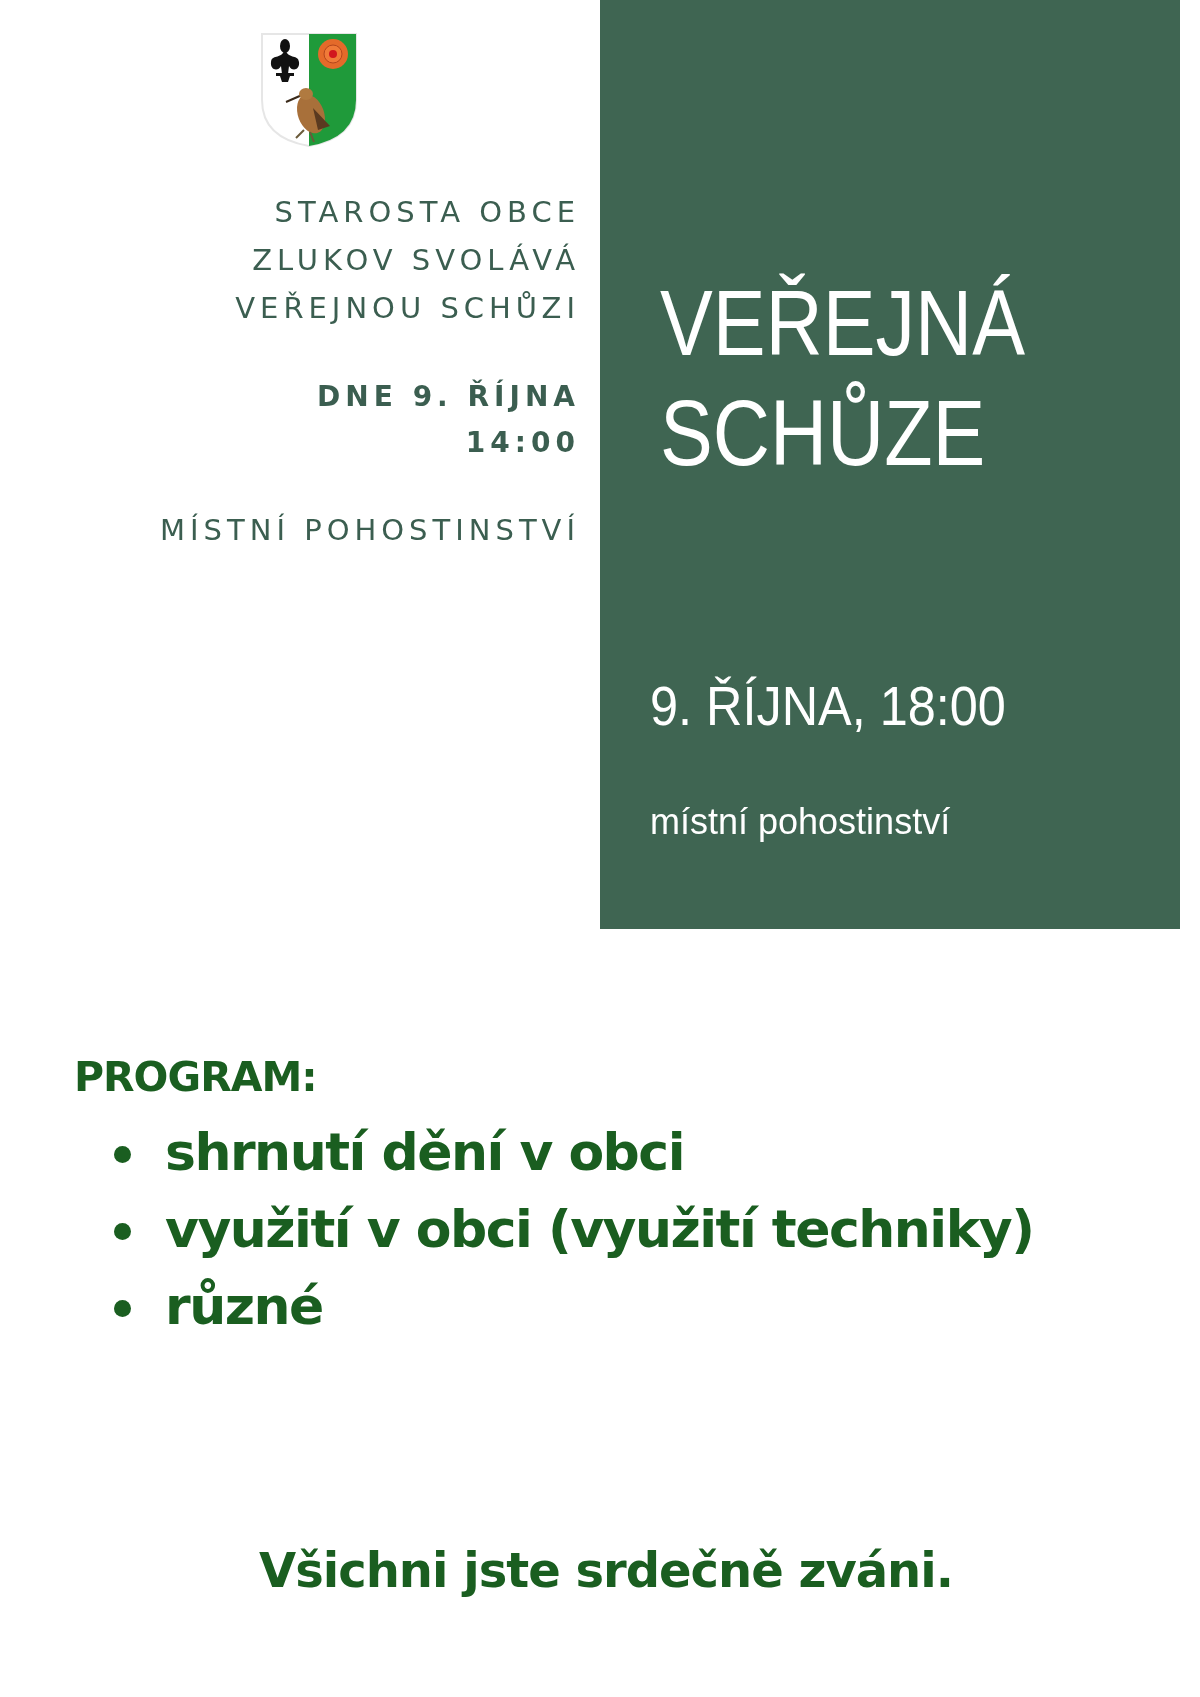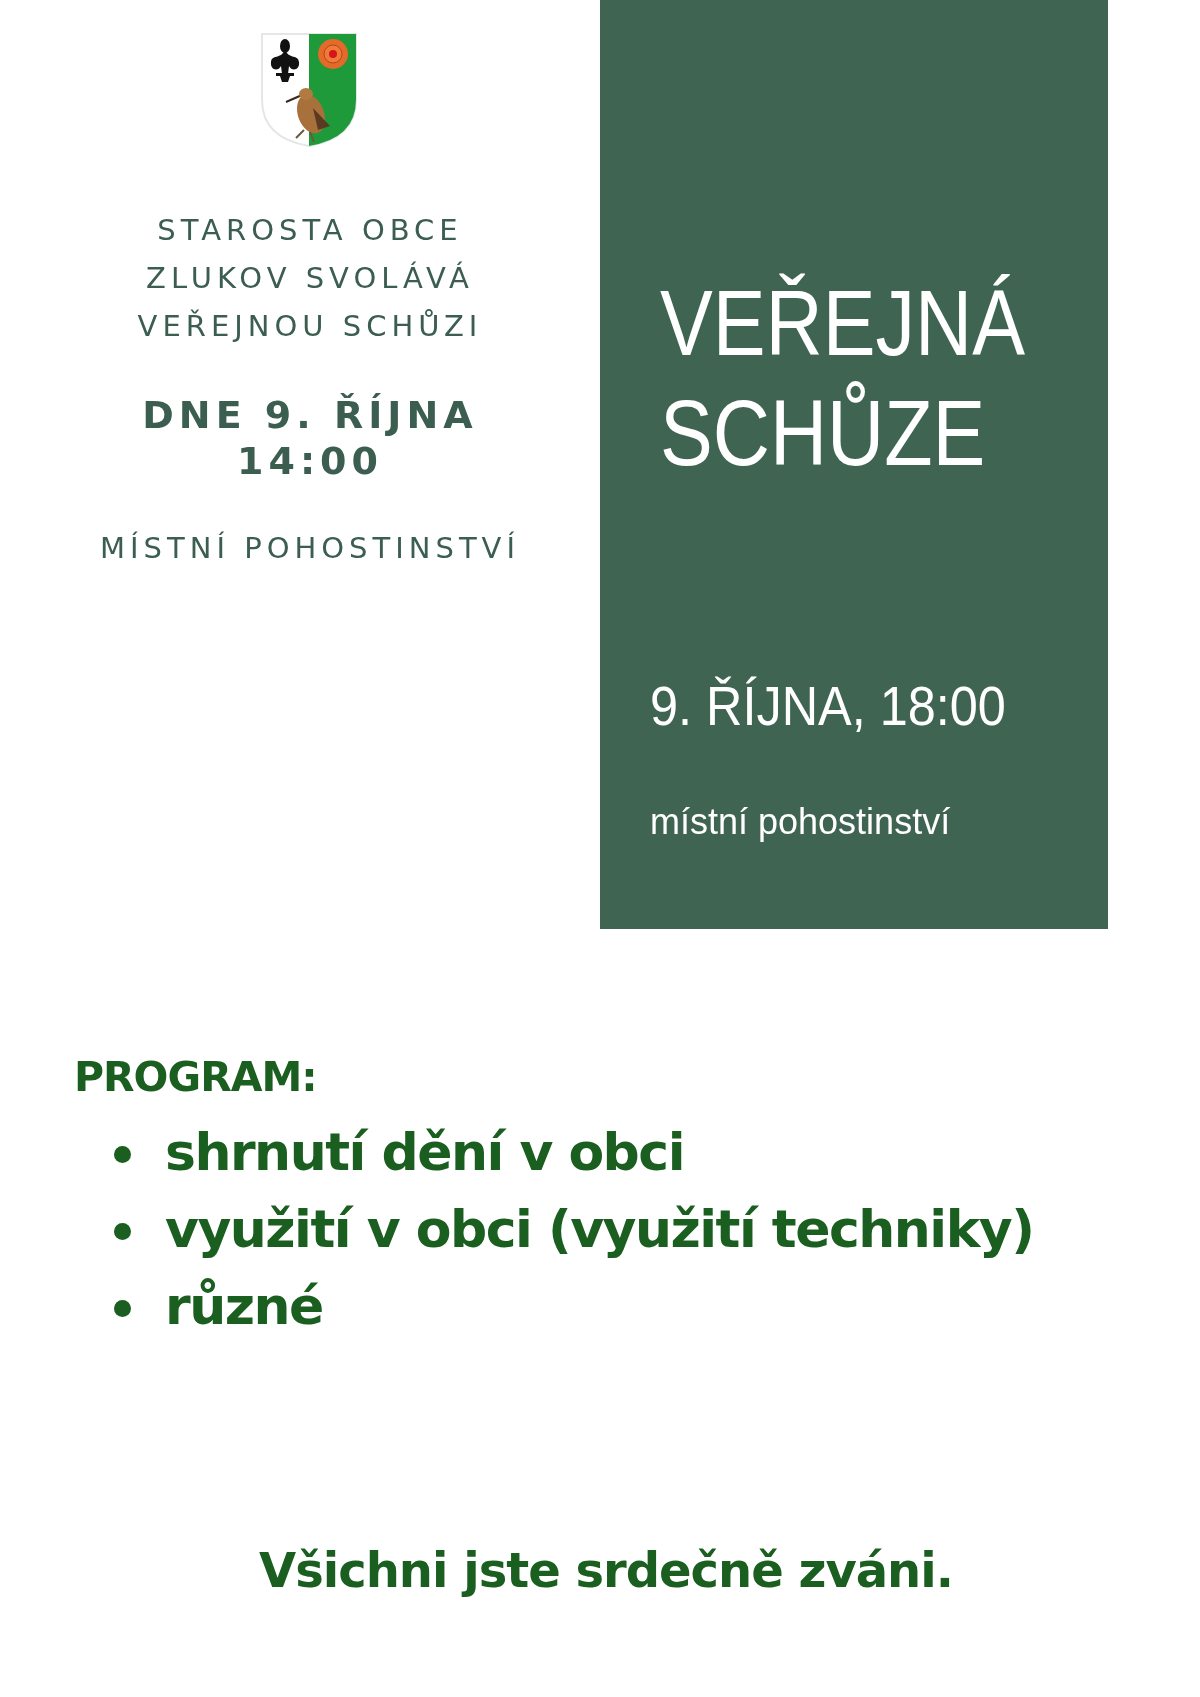--- a/index.html
+++ b/index.html
@@ -8,32 +8,32 @@
       background: #ffffff;
       font-family: "DejaVu Sans", sans-serif;
     }
     .abs { position: absolute; }
 
     
     .coat { left: 258px; top: 30px; width: 102px; height: 118px; }
 
     
     .left-col {
-      left: 40px; width: 540px; text-align: center;
+      left: 40px; width: 540px; text-align: right;
       color: #3b5e50; font-family: "DejaVu Sans", sans-serif;
-      font-weight: normal; letter-spacing: 5px; margin-top: 18px;
+      font-weight: normal; letter-spacing: 5px;
     }
     .left-intro { top: 188px; font-size: 29px; line-height: 48px; }
     .left-intro div { white-space: nowrap; }
-    .left-date { top: 374px; font-size: 38px; line-height: 46px; font-weight: bold; letter-spacing: 5px; }
+    .left-date { top: 374px; font-size: 28px; line-height: 46px; font-weight: bold; letter-spacing: 5px; }
     .left-place { top: 510px; font-size: 29px; line-height: 40px; letter-spacing: 5px; }
 
     
     .panel {
-      left: 600px; top: 0; width: 508px; height: 929px;
+      left: 600px; top: 0; width: 580px; height: 929px;
       background: #3f6552;
     }
     .panel-title {
       left: 60px; top: 268px; color: #ffffff;
       font-family: "Liberation Sans", sans-serif;
       font-size: 92px; line-height: 110px; font-weight: normal;
       transform: scaleX(0.86); transform-origin: left top;
       white-space: nowrap;
     }
     .panel-datetime {

